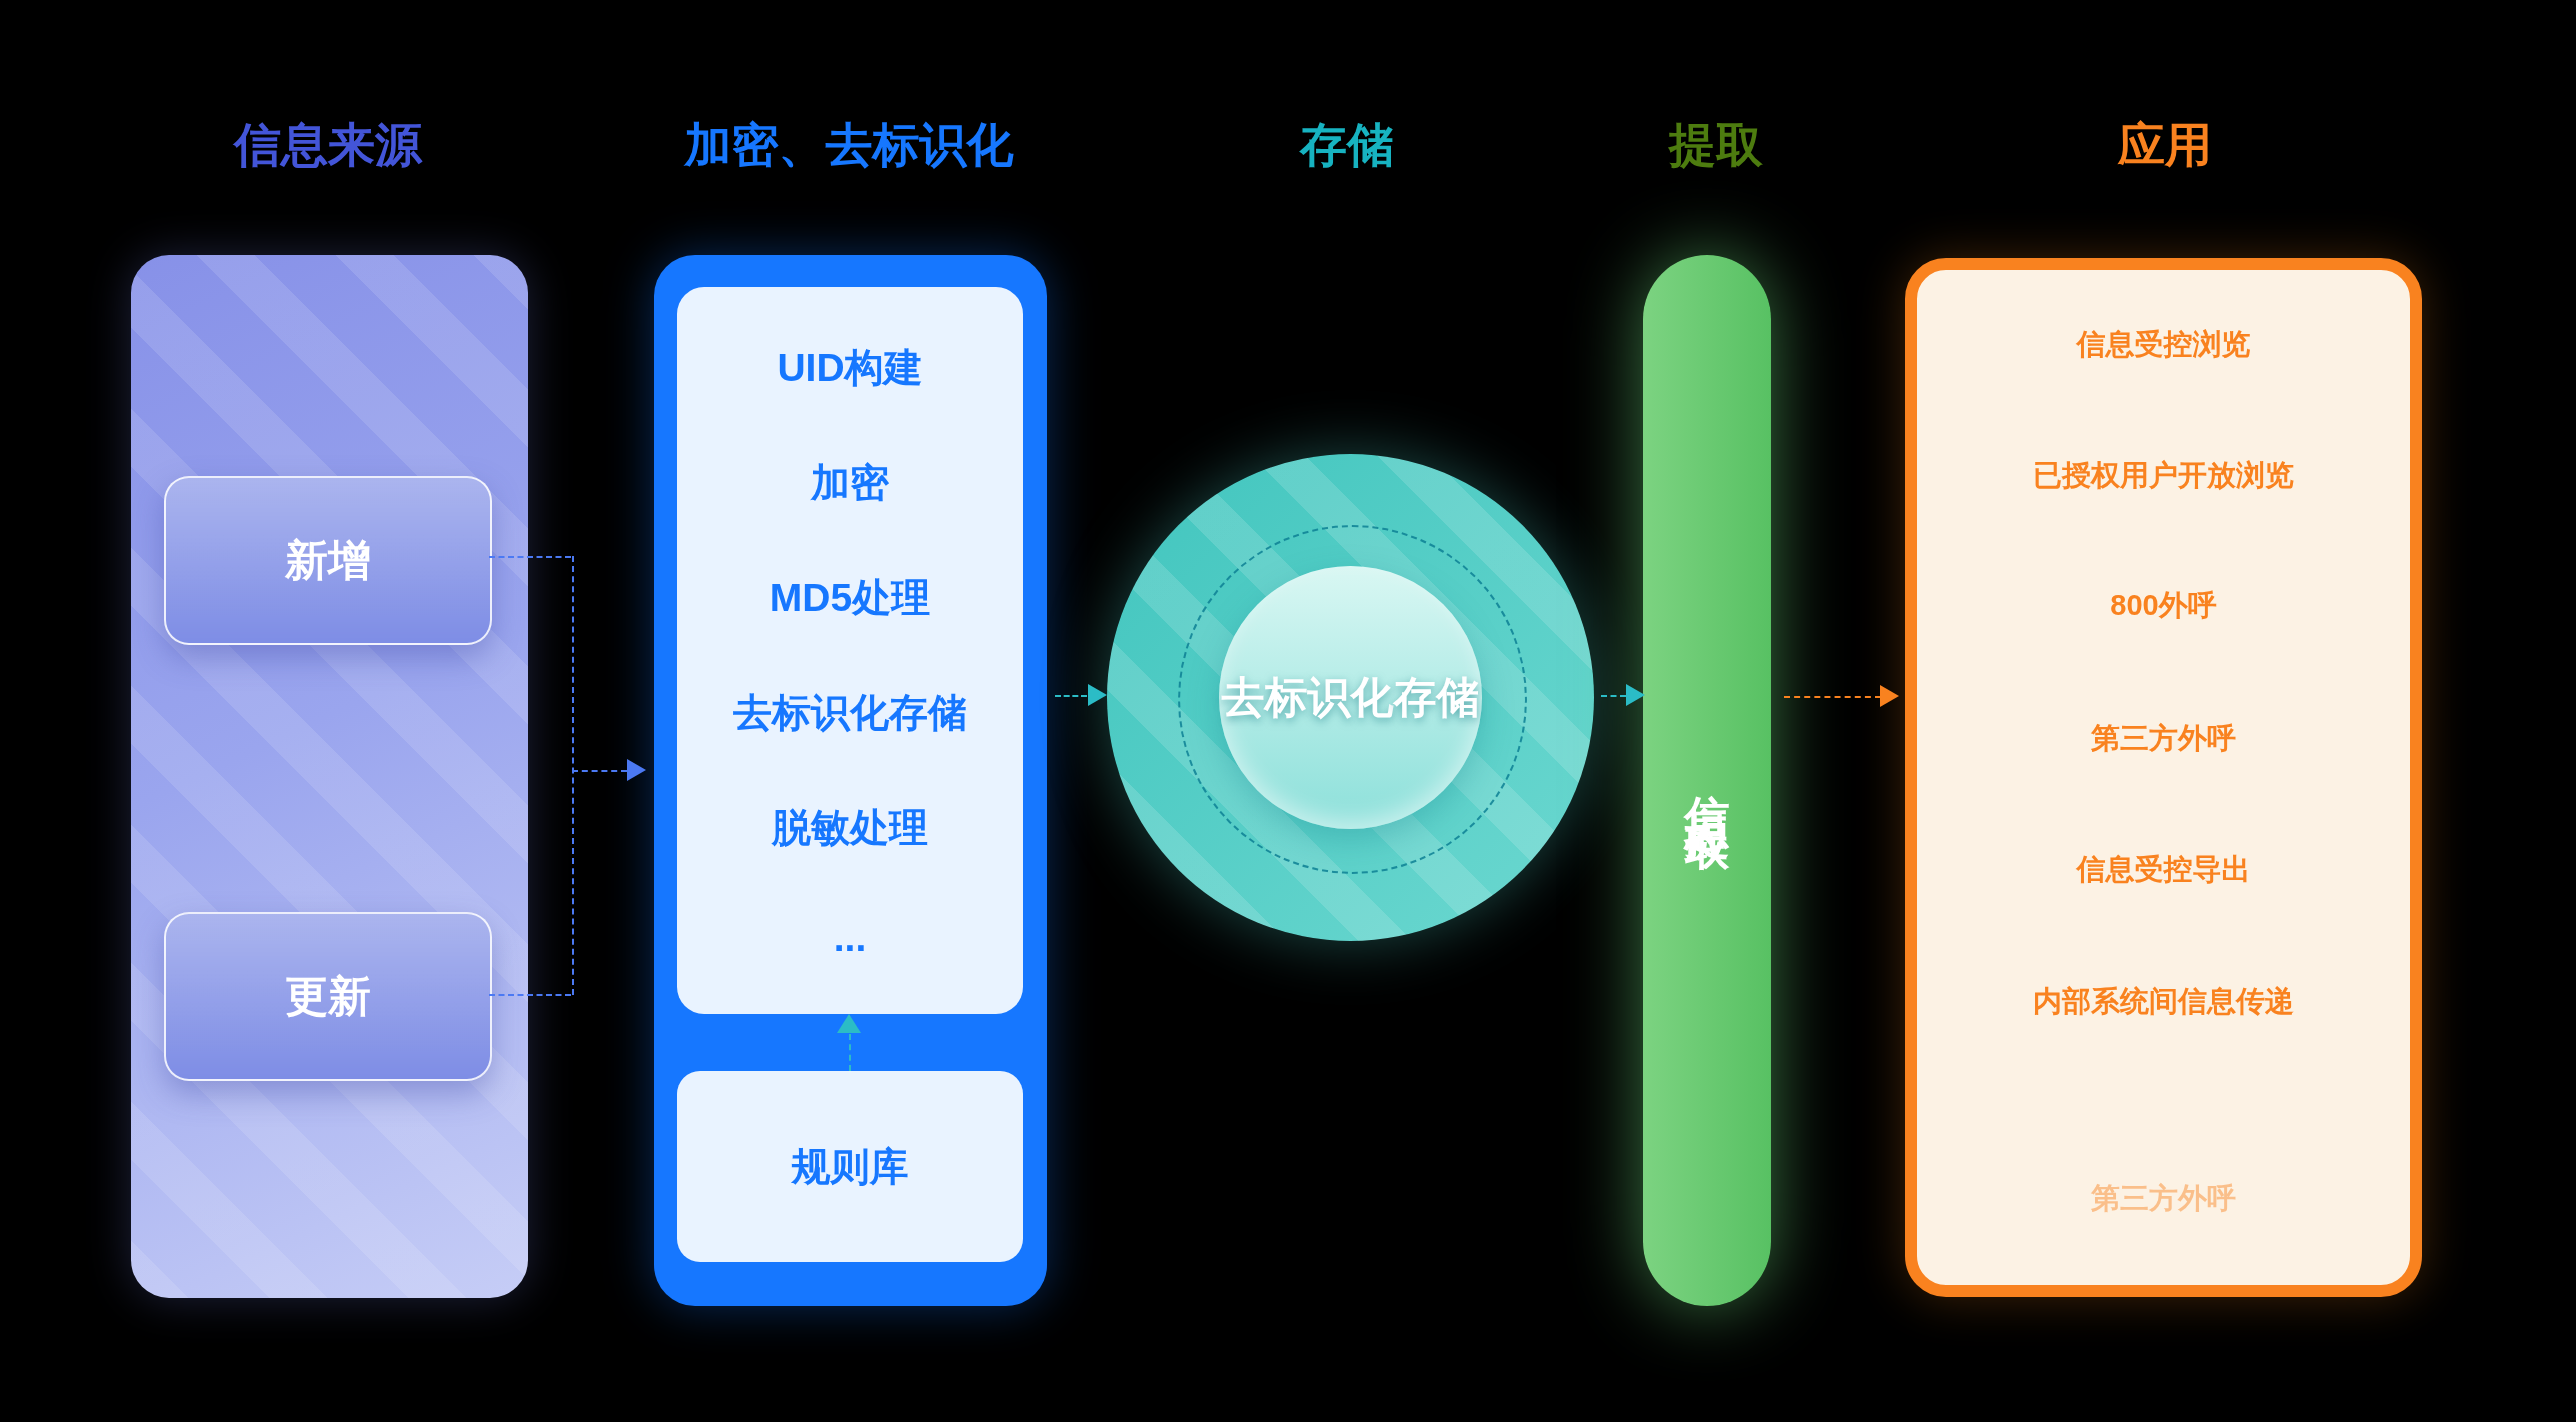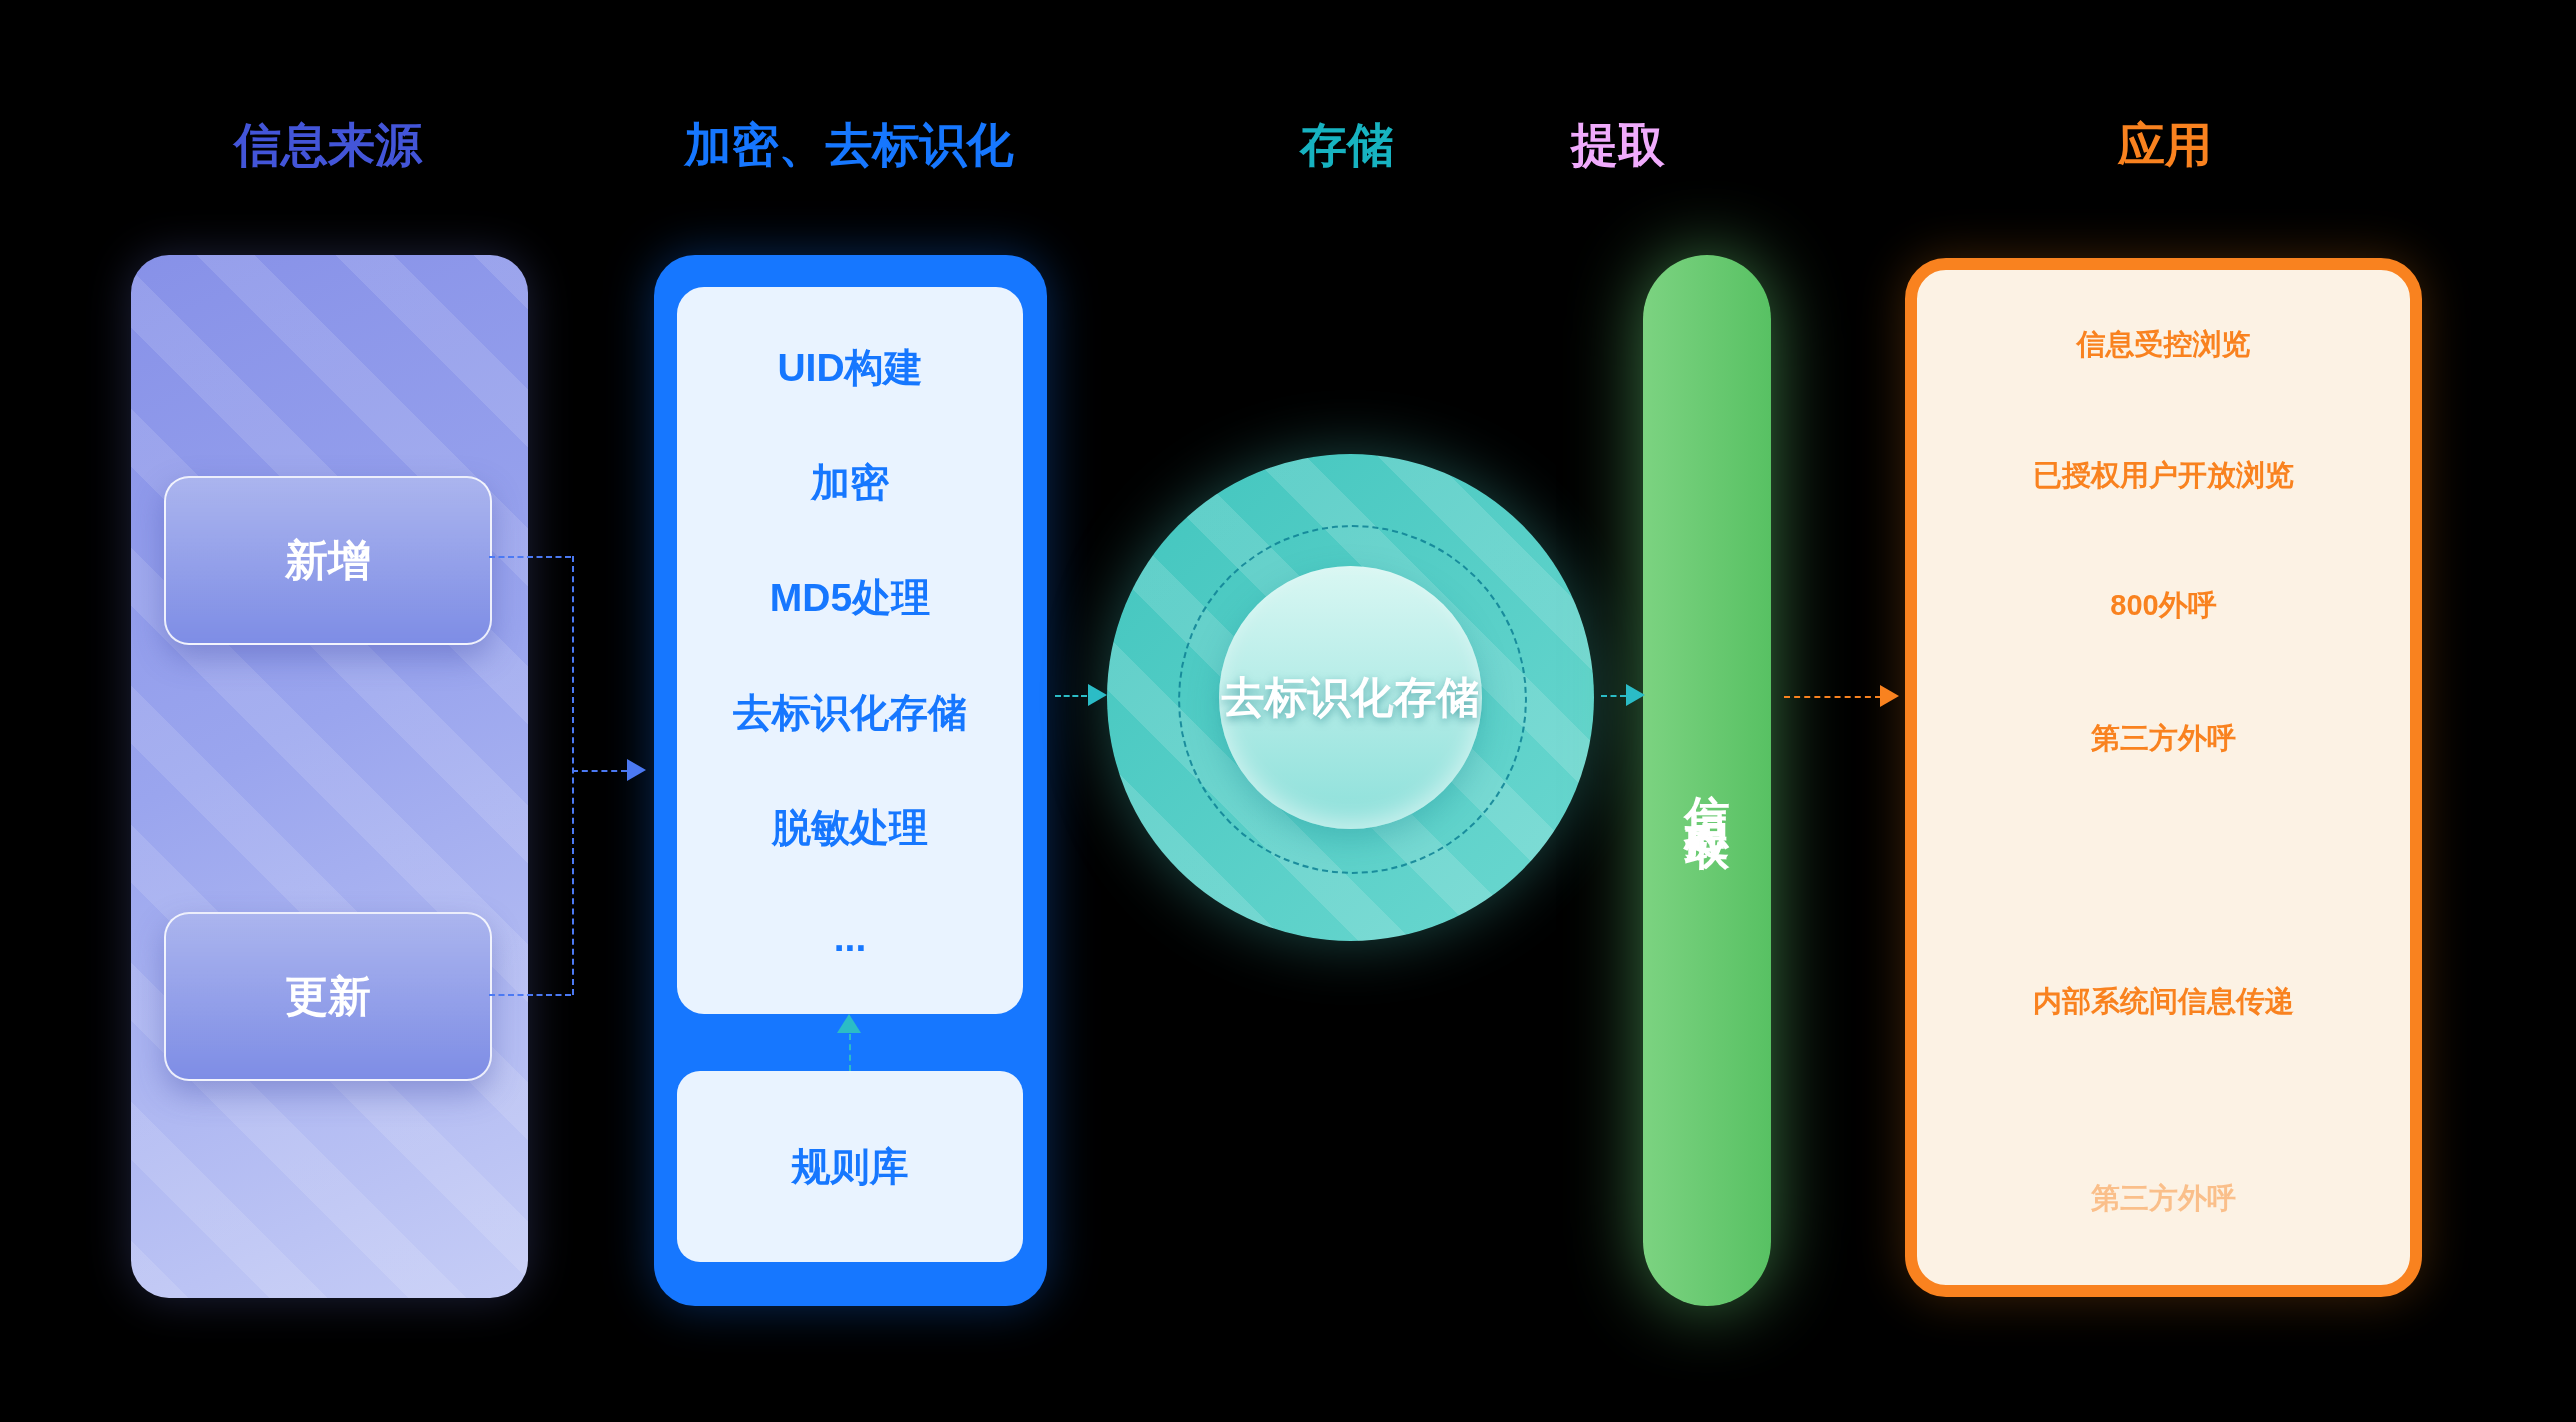--- a/index.html
+++ b/index.html
@@ -4,21 +4,21 @@
 <style>
   html,body{margin:0;padding:0;background:#000;}
   body{width:2576px;height:1422px;position:relative;overflow:hidden;
        font-family:"Liberation Sans","DejaVu Sans",sans-serif;}
 
   .col-header{position:absolute;top:114px;transform:translateX(-50%);
       font-size:47px;font-weight:bold;white-space:nowrap;}
   .hd-source{left:328px;color:#4355d8;}
   .hd-enc{left:849px;color:#1677ff;}
   .hd-storage{left:1347px;color:#17b3c1;}
-  .hd-extract{left:1618px;color:#f0abfc;}
+  .hd-extract{left:1716px;color:#4d7c0f;}
   .hd-app{left:2165px;color:#f9821f;}
 
   
   .source-panel{position:absolute;left:131px;top:255px;width:397px;height:1043px;
       border-radius:38px;overflow:hidden;
       background:linear-gradient(155deg,#8791e8 0%,#9aa5ee 45%,#c6cdf6 100%);
       box-shadow:0 0 45px rgba(120,135,235,.25);}
   .source-panel::before{content:"";position:absolute;inset:0;
       background:repeating-linear-gradient(45deg,rgba(255,255,255,.12) 0 41px,rgba(255,255,255,0) 41px 98px);}
   .chip{position:absolute;left:33px;width:324px;height:165px;border-radius:25px;
@@ -150,20 +150,21 @@
 
   <div class="extract-bar">
     <div class="extract-label">信息提取</div>
   </div>
 
   <div class="app-panel">
     <div class="app-item ai-0">信息受控浏览</div>
     <div class="app-item ai-1">已授权用户开放浏览</div>
     <div class="app-item ai-2">800外呼</div>
     <div class="app-item ai-3">第三方外呼</div>
+    <div class="app-item ai-4">信息受控导出</div>
     <div class="app-item ai-5">内部系统间信息传递</div>
     <div class="app-item ai-7">第三方外呼</div>
   </div>
 
   <div class="dash-h c-new-h"></div>
   <div class="dash-v c-v"></div>
   <div class="dash-h c-upd-h"></div>
   <div class="dash-h c-mid-h"></div>
   <div class="arrow-right c-mid-arrow"></div>
 

